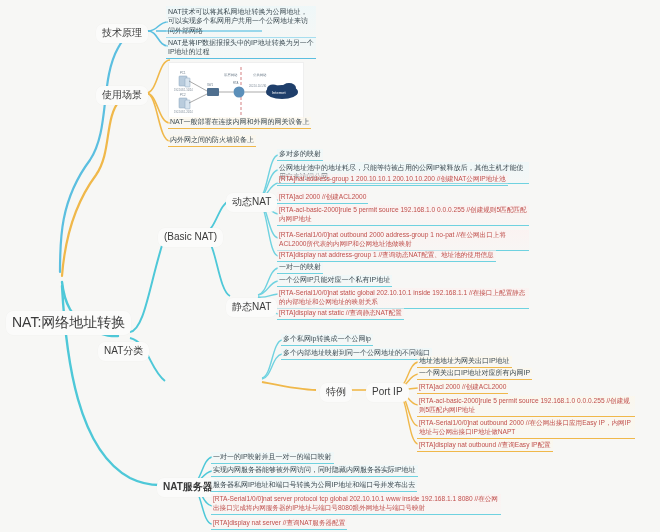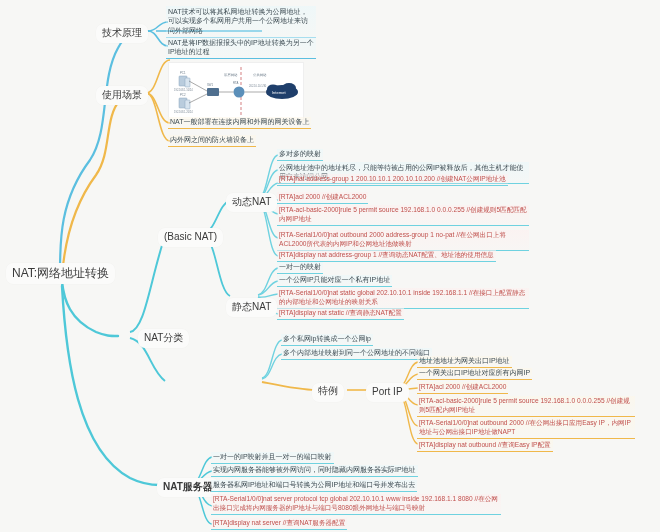--- a/index.html
+++ b/index.html
@@ -22,21 +22,21 @@
   }
   
   .pill {
     background:#fbfbfa;
     color:#3a3a3a;
     font-size:10px;
     border-radius:7px;
     padding:3px 6px;
     box-shadow:0 0 0 0.4px rgba(0,0,0,0.02);
   }
-  .pill.root { font-size:12px; }
+  .pill.root { font-size:14px;margin-top:48px; }
 
   
   .leaf {
     font-size:7px;
     color:#3d4b52;
     border-bottom:1.1px solid #6fd2e0;
     padding:1px 2px 1.5px 2px;
     background:linear-gradient(180deg, rgba(232,248,251,0.55), rgba(232,248,251,0.15));
   }
   .leaf.wrap { white-space:normal; line-height:1.35; }
@@ -177,21 +177,21 @@
       <line x1="20" y1="40" x2="38" y2="31" stroke="#555" stroke-width="0.5"></line>
       <line x1="50" y1="29" x2="64.5" y2="29" stroke="#555" stroke-width="0.5"></line>
       <line x1="75.5" y1="29" x2="98" y2="29" stroke="#555" stroke-width="0.5"></line>
       <text x="80" y="24" font-size="2.6" fill="#7a8794" font-family="Liberation Sans">202.10.10.1/30</text>
     </svg>
   </div>
 
   <div class="node leaf yellow" style="left:168px; top:117px;">NAT一般部署在连接内网和外网的网关设备上</div>
   <div class="node leaf yellow" style="left:168px; top:135px;">内外网之间的防火墙设备上</div>
 
-  <div class="node pill" style="left:98px; top:329px;margin-left:40px;">NAT分类</div>
+  <div class="node pill" style="left:98px; top:342px;">NAT分类</div>
 
   <div class="node pill" style="left:158px; top:228px;text-align:center;">(Basic NAT)</div>
 
   <div class="node pill" style="left:226px; top:193px;text-align:center;">动态NAT</div>
 
   <div class="node leaf" style="left:277px; top:149px;">多对多的映射</div>
   <div class="node leaf wrap" style="left:277px; top:162px; width:252px;">公网地址池中的地址耗尽，只能等待被占用的公网IP被释放后，其他主机才能使用它来访问公网。</div>
   <div class="node leaf cmd" style="left:277px; top:174px;">[RTA]nat address-group 1 200.10.10.1 200.10.10.200  //创建NAT公网IP地址池</div>
   <div class="node leaf cmd" style="left:277px; top:192px;">[RTA]acl 2000  //创建ACL2000</div>
   <div class="node leaf cmd wrap" style="left:277px; top:205px; width:252px;">[RTA-acl-basic-2000]rule 5 permit source 192.168.1.0 0.0.0.255  //创建规则5匹配匹配内网IP地址</div>
@@ -202,21 +202,21 @@
 
   <div class="node leaf" style="left:277px; top:262px;">一对一的映射</div>
   <div class="node leaf" style="left:277px; top:275px;">一个公网IP只能对应一个私有IP地址</div>
   <div class="node leaf cmd wrap" style="left:277px; top:288px; width:252px;">[RTA-Serial1/0/0]nat static global 202.10.10.1 inside 192.168.1.1  //在接口上配置静态的内部地址和公网地址的映射关系</div>
   <div class="node leaf cmd" style="left:277px; top:308px;">[RTA]display nat static  //查询静态NAT配置</div>
 
 
   <div class="node leaf" style="left:281px; top:334px;">多个私网ip转换成一个公网ip</div>
   <div class="node leaf" style="left:281px; top:348px;">多个内部地址映射到同一个公网地址的不同端口</div>
 
-  <div class="node pill yellowpill" style="left:312px; top:383px;font-family:Liberation Mono, monospace;">特例</div>
+  <div class="node pill yellowpill" style="left:320px; top:383px;">特例</div>
 
   <div class="node pill" style="left:366px; top:383px;">Port IP</div>
 
   <div class="node leaf yellow" style="left:417px; top:356px;">地址池地址为网关出口IP地址</div>
   <div class="node leaf yellow" style="left:417px; top:368px;">一个网关出口IP地址对应所有内网IP</div>
   <div class="node leaf yellowcmd" style="left:417px; top:382px;">[RTA]acl 2000  //创建ACL2000</div>
   <div class="node leaf yellowcmd wrap" style="left:417px; top:396px; width:218px;">[RTA-acl-basic-2000]rule 5 permit source 192.168.1.0 0.0.0.255  //创建规则5匹配内网IP地址</div>
   <div class="node leaf yellowcmd wrap" style="left:417px; top:418px; width:218px;">[RTA-Serial1/0/0]nat outbound 2000  //在公网出接口应用Easy IP，内网IP地址与公网出接口IP地址做NAPT</div>
   <div class="node leaf yellowcmd" style="left:417px; top:440px;">[RTA]display nat outbound  //查询Easy IP配置</div>
 

